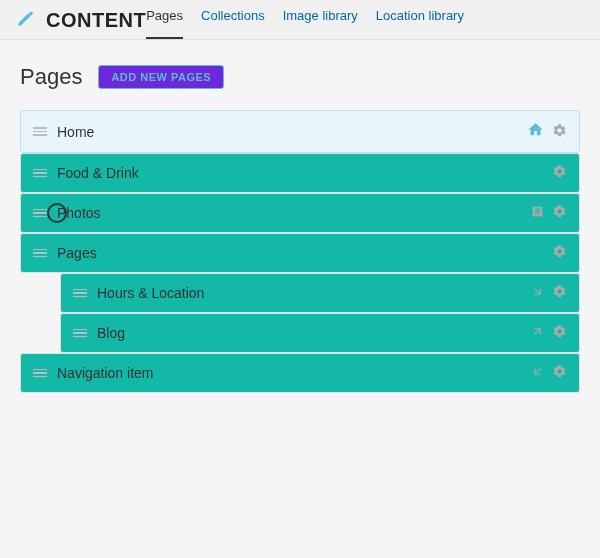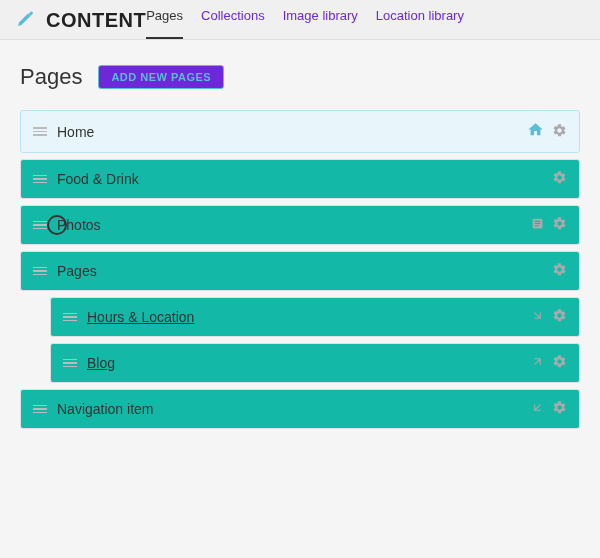--- a/index.html
+++ b/index.html
@@ -32,21 +32,21 @@
       font-weight: 700;
       color: #222;
       letter-spacing: 0.5px;
     }
     .top-nav {
       display: flex;
       gap: 18px;
     }
     .top-nav a {
       font-size: 13px;
-      color: #6d28d9;
+      color: #0369a1;
       text-decoration: none;
       padding-bottom: 6px;
       border-bottom: 2px solid transparent;
       cursor: pointer;
     }
     .top-nav a.active {
       color: #333;
       border-bottom: 2px solid #333;
       font-weight: 500;
     }
@@ -78,39 +78,37 @@
       font-weight: 600;
       letter-spacing: 0.5px;
       cursor: pointer;
       border-radius: 3px;
     }
 
     
     .page-list {
       display: flex;
       flex-direction: column;
-      gap: 6px;
     }
 
     .page-item {
       background: #14b8a6;
       border: 1px solid #e0e0e0;
       border-radius: 3px;
       display: flex;
       align-items: center;
       padding: 10px 12px;
       position: relative;
     }
     .page-item.active-home {
       background: #e8f6fb;
       border-color: #b8e4f2;
     }
     .page-item.indented {
-      margin-left: 30px;
-      text-decoration: underline;
+      margin-left: 40px;
     }
 
     .drag-handle {
       color: #aaa;
       font-size: 14px;
       margin-right: 10px;
       cursor: grab;
       display: flex;
       flex-direction: column;
       gap: 2px;

